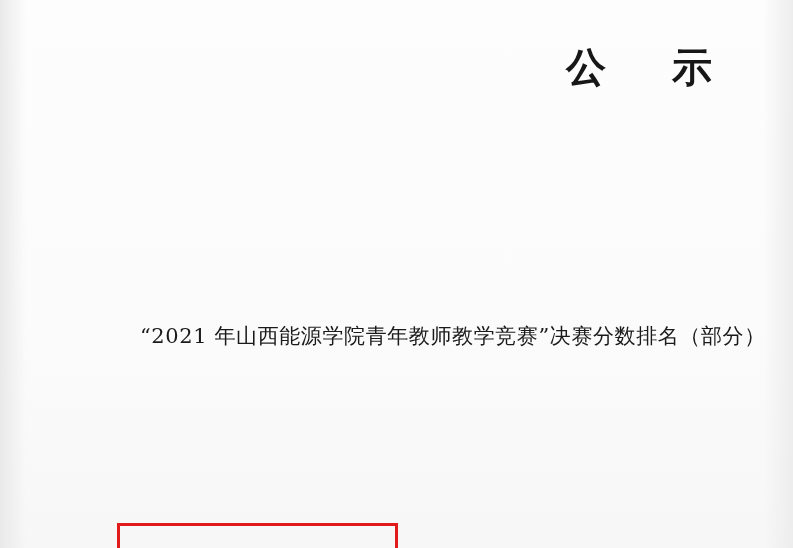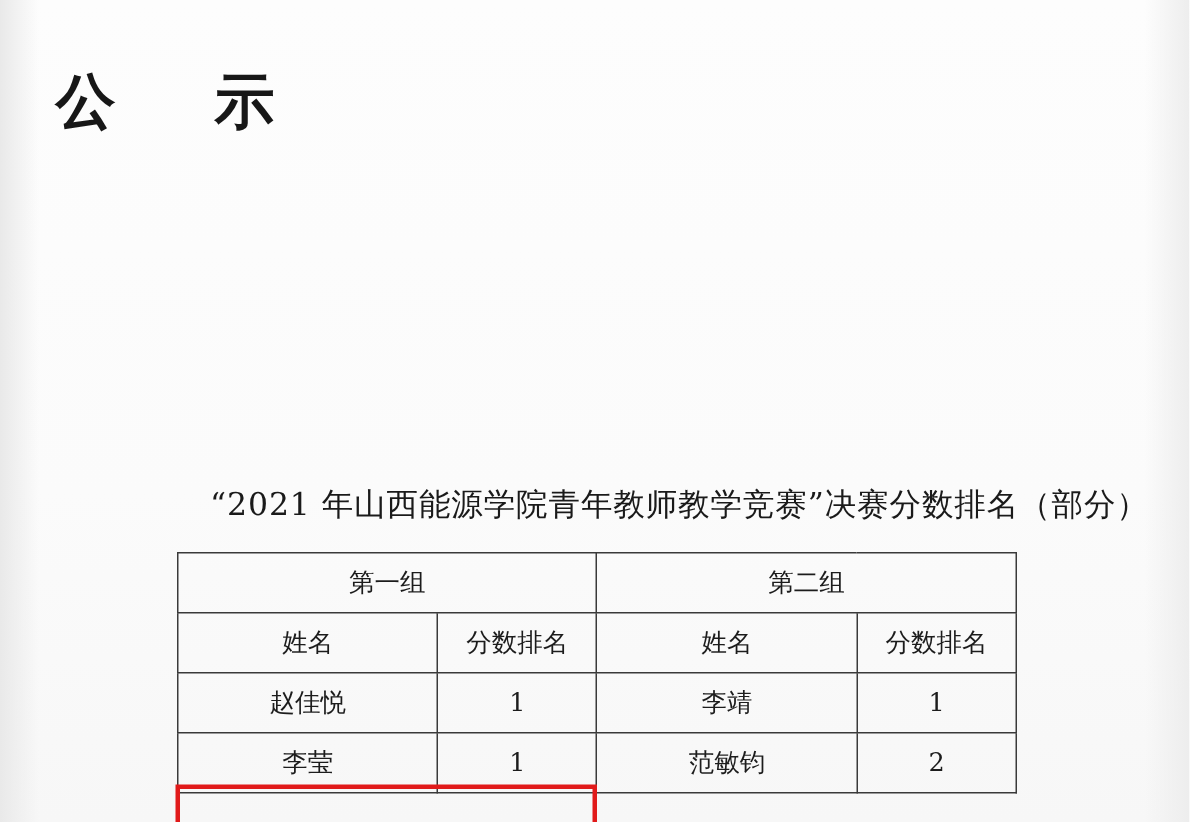--- a/index.html
+++ b/index.html
@@ -35,28 +35,27 @@
     width: 30px;
     background: linear-gradient(270deg, #ededed 0%, rgba(255,255,255,0) 100%);
     pointer-events: none;
   }
 
   .doc-title {
     position: absolute;
     top: 40px;
     left: 0;
     width: 738px;
-    text-align: left;
+    text-align: right;
     font-size: 40px;
     font-weight: bold;
     letter-spacing: 26px;
     text-indent: 26px;
     color: #171717;
     font-family: "DejaVu Serif", "Liberation Serif", serif;
-    padding-left: 11px;
   }
 
   .body-block {
     position: absolute;
     left: 118px;
     top: 120px;
     width: 560px;
     color: #1a1a1a;
     font-size: 19px;
     line-height: 41px;
@@ -115,42 +114,16 @@
 </head>
 <body>
 
 <div class="page">
 
   <div class="doc-title">公  示</div>
 
 
   <div class="table-caption">“2021 年山西能源学院青年教师教学竞赛”决赛分数排名（部分）</div>
 
-  <table class="score-table">
-    <tbody>
-      <tr>
-        <td colspan="2">第一组</td>
-        <td colspan="2">第二组</td>
-      </tr>
-      <tr>
-        <td class="c-name">姓名</td>
-        <td class="c-rank">分数排名</td>
-        <td class="c-name">姓名</td>
-        <td class="c-rank">分数排名</td>
-      </tr>
-      <tr>
-        <td>赵佳悦</td>
-        <td>1</td>
-        <td>李靖</td>
-        <td>1</td>
-      </tr>
-      <tr>
-        <td>李莹</td>
-        <td>1</td>
-        <td>范敏钧</td>
-        <td>2</td>
-      </tr>
-    </tbody>
-  </table>
 
   <div class="highlight-box" style="border-color: rgb(225, 26, 26);"></div>
 
 </div>
 
 </body></html>

